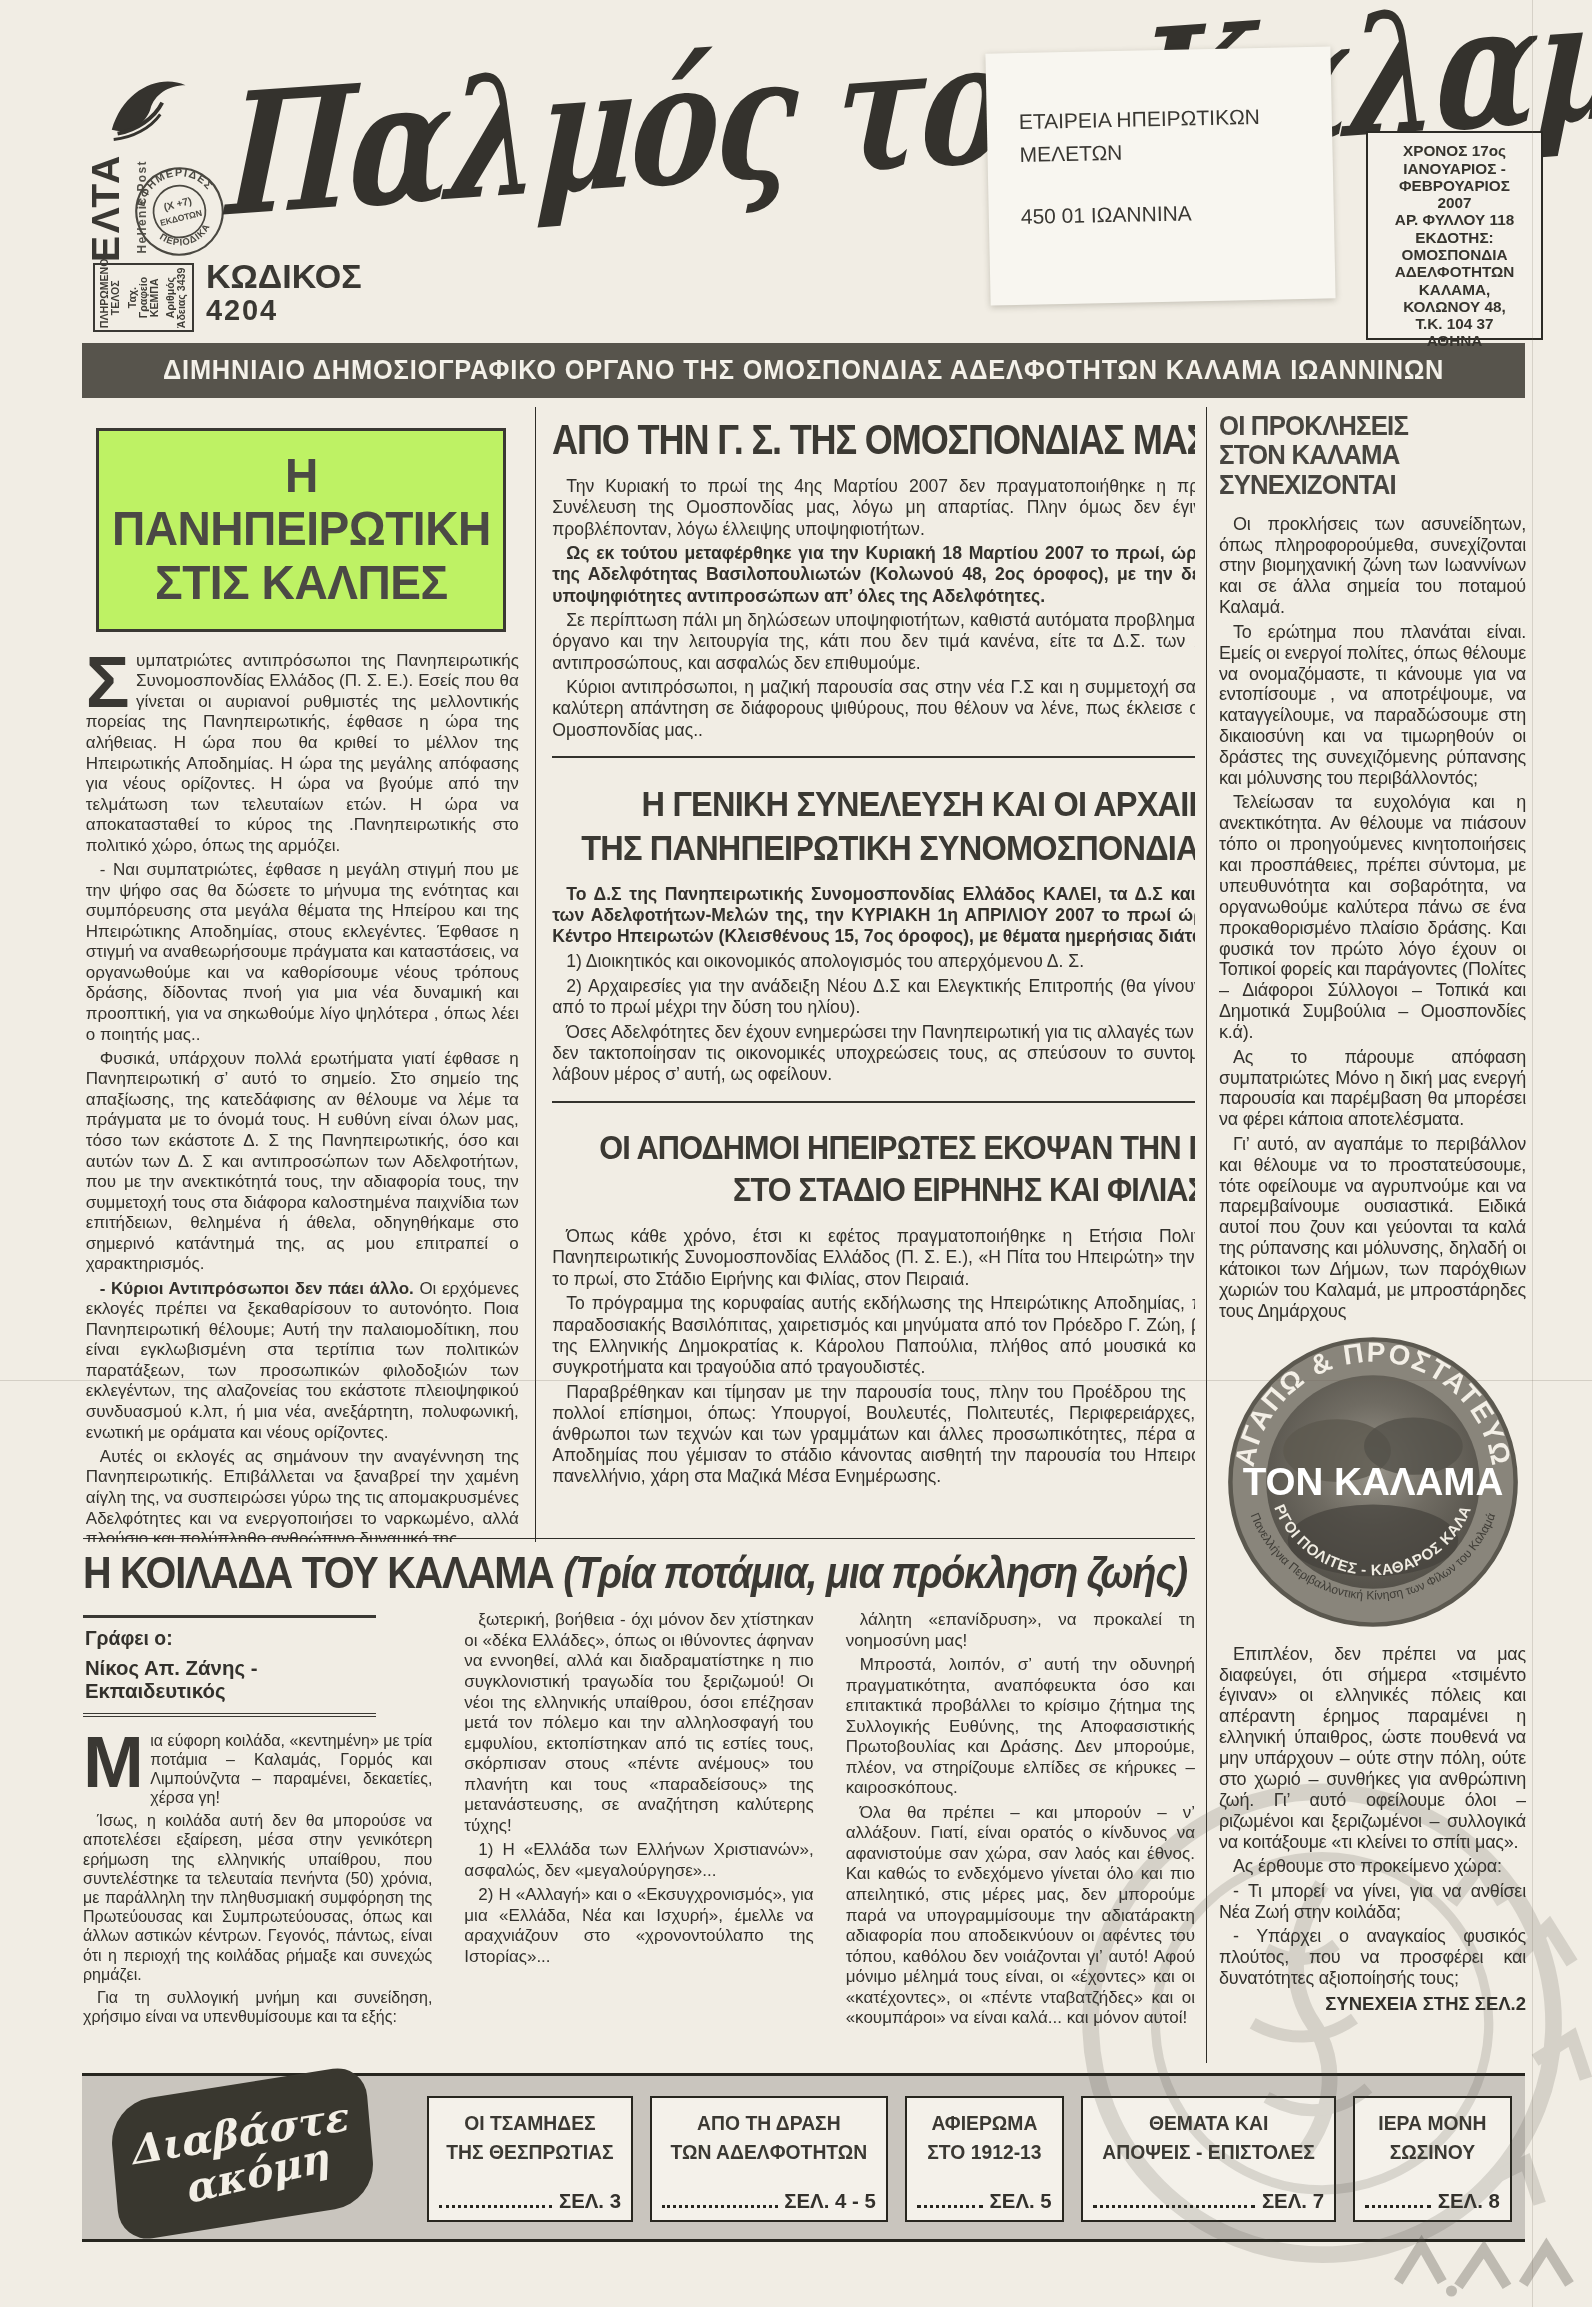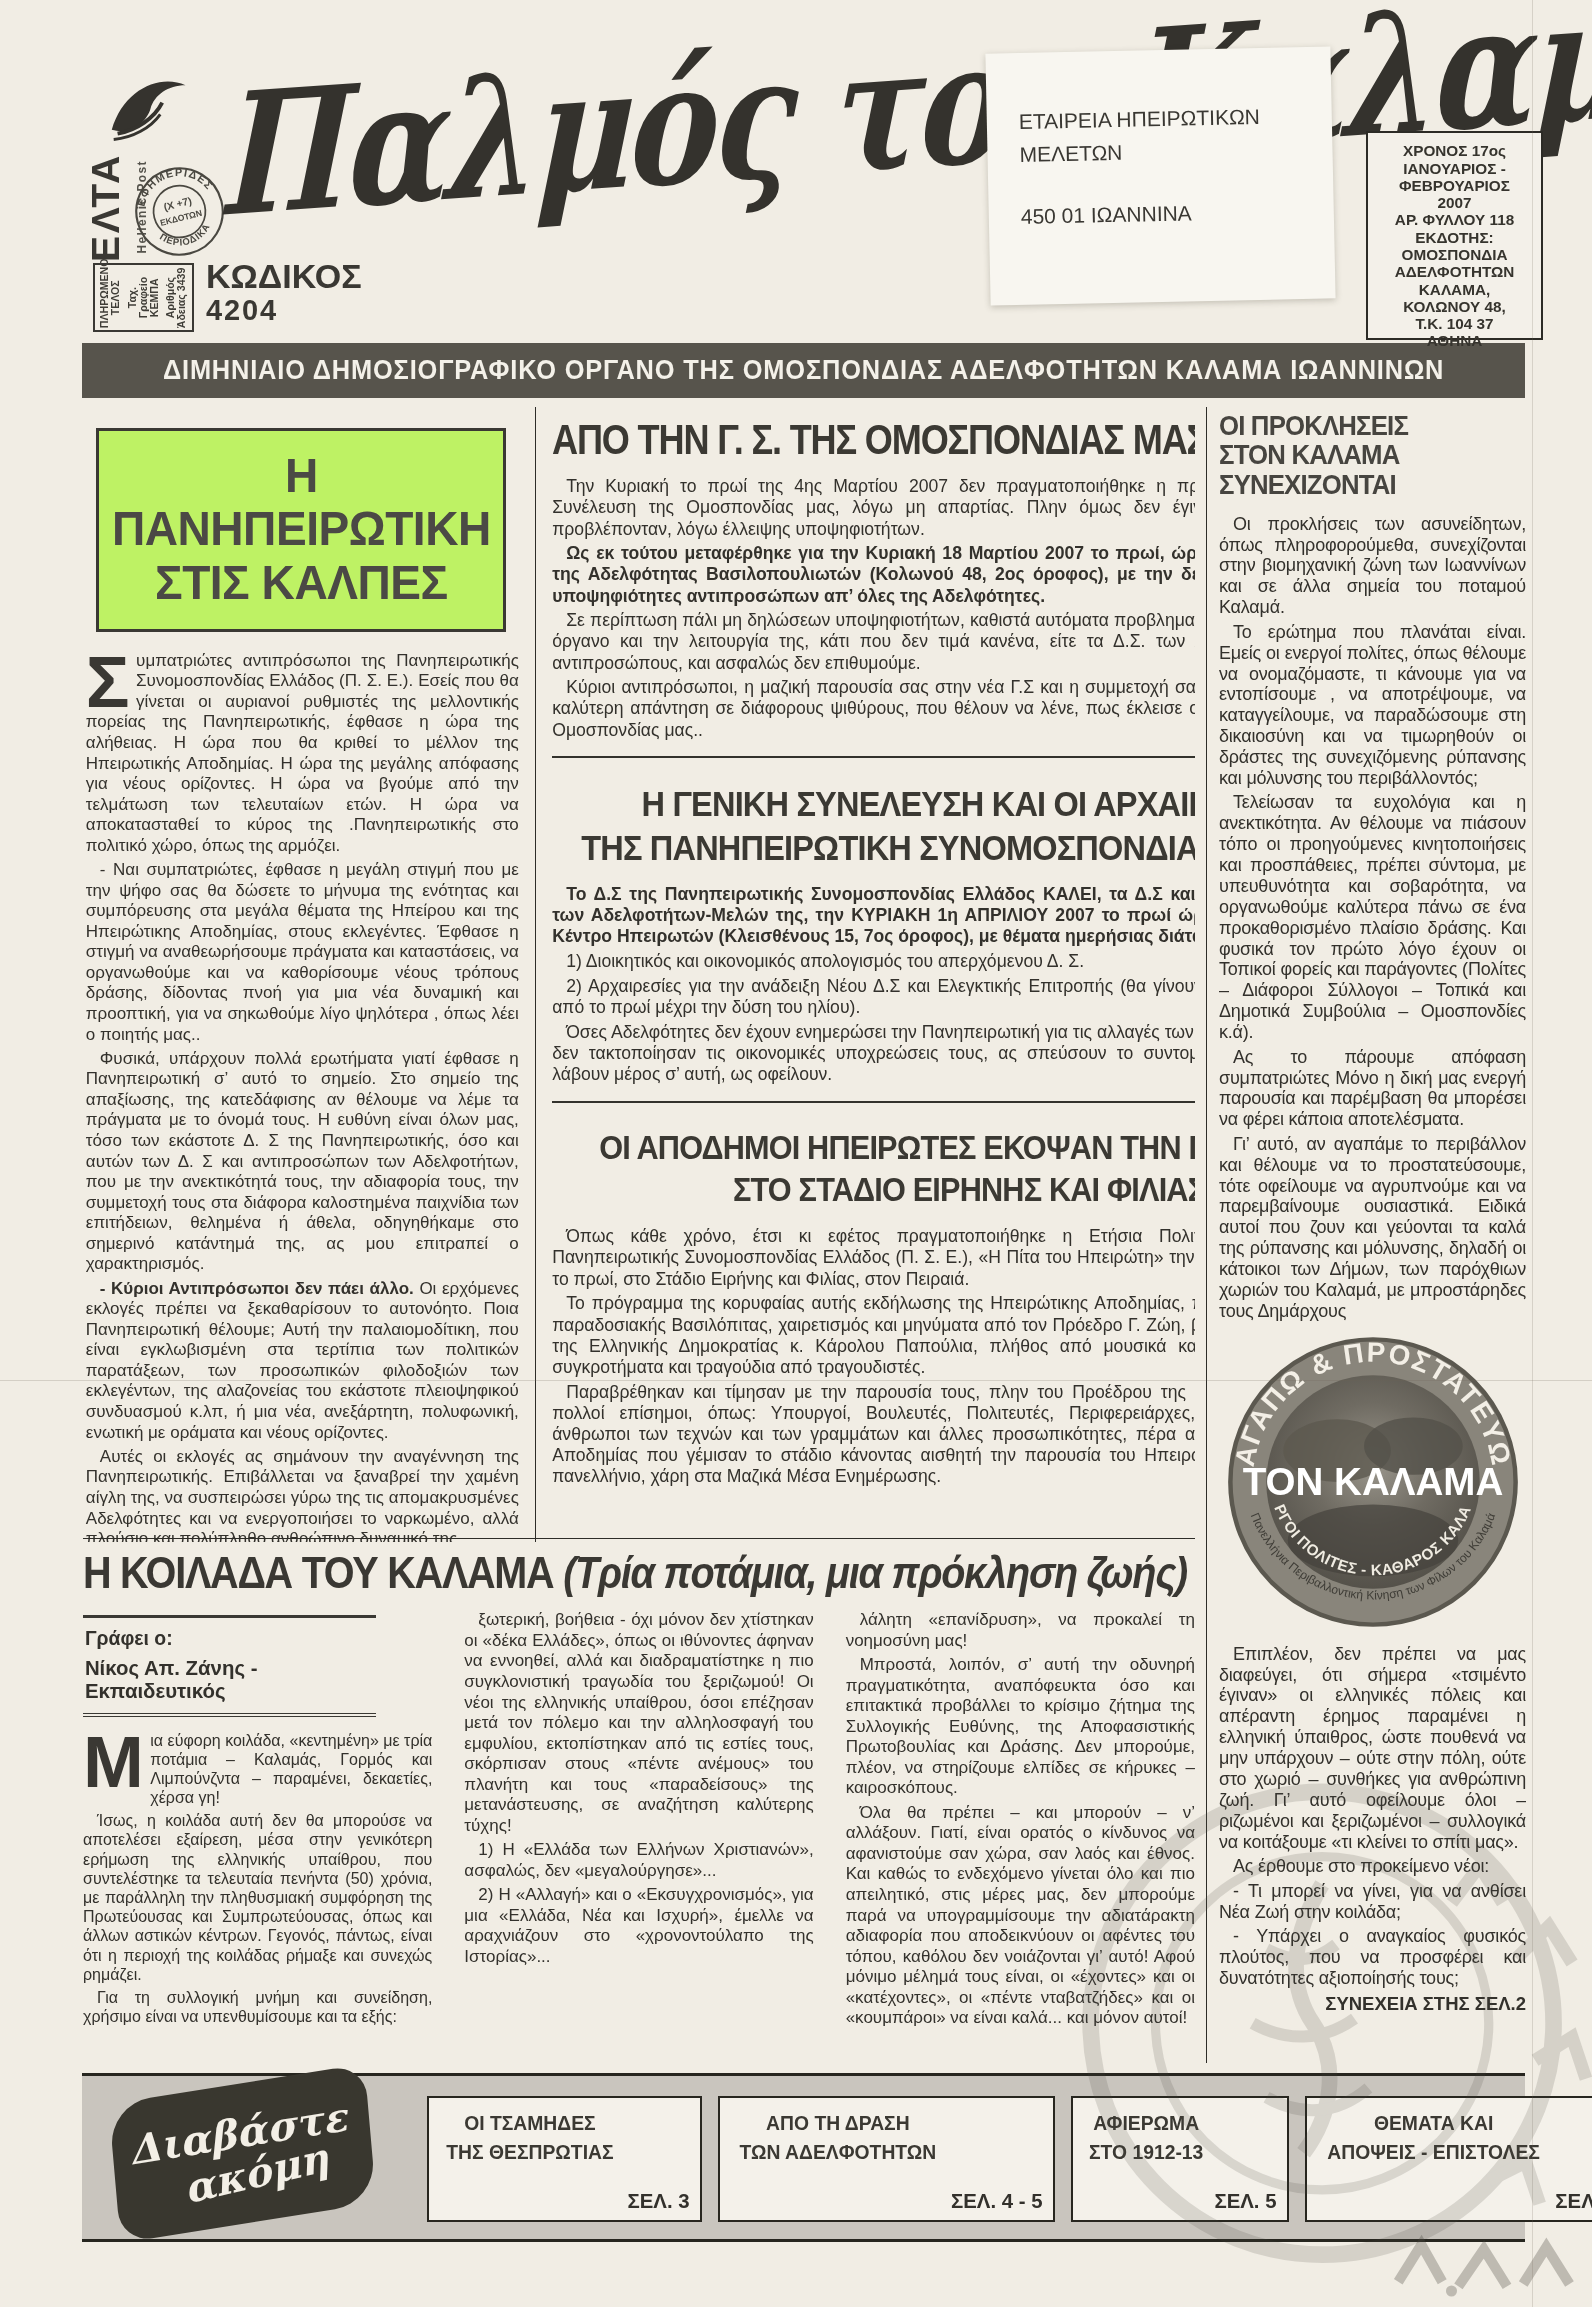--- a/index.html
+++ b/index.html
@@ -96,21 +96,21 @@
   
   .readmore{position:absolute;left:82px;top:2073px;width:1443px;height:169px;
     background:#c9c5be;border-top:3.7px solid #27261f;border-bottom:3.7px solid #27261f;z-index:2;}
   .badge{position:absolute;left:31px;top:8.3px;width:259px;height:139px;background:#39372f;
     border-radius:42px 32px 42px 32px;transform:rotate(-9deg) skewX(-4deg);
     display:flex;flex-direction:column;align-items:center;justify-content:center;color:#f3efe6;
     font-family:"DejaVu Serif",serif;font-style:italic;font-weight:bold;font-size:40px;line-height:1.05;}
   .badge div:last-child{transform:translateX(14px) rotate(-4deg);}
   .boxes{position:absolute;left:345px;top:20.4px;right:13px;display:flex;gap:16.7px;}
   .rbox{flex:1;height:126px;border:2.8px solid #27261f;background:#f4f1ea;
-    padding:11px 10.2px 7.4px;display:flex;flex-direction:row;justify-content:space-between;}
+    padding:11px 10.2px 7.4px;display:flex;flex-direction:column;justify-content:space-between;}
   .rbox .t{text-align:center;font-weight:bold;font-size:21px;line-height:1.35;color:#3b3933;}
   .rbox .t div{transform:scaleX(.92);white-space:nowrap;}
   .rbox .pg{display:flex;align-items:flex-end;}
   .rbox .dots{flex:1;border-bottom:3.2px dotted #27261f;margin:0 6.5px 4.6px 0;}
   .rbox b{font-size:20.4px;white-space:nowrap;}
 
   
   .watermark{position:absolute;left:1035px;top:1764px;width:602px;height:574px;
     z-index:4;opacity:.16;pointer-events:none;}
   .corner-marks{position:absolute;left:1389px;top:2226px;width:199px;height:79px;
@@ -276,21 +276,21 @@
       <text font-family="Liberation Sans,sans-serif" font-weight="bold" font-size="34" fill="#f0ece2" letter-spacing="1">
         <textPath href="#lb" startOffset="50%" text-anchor="middle" data-name="logo-arc-inner">ΕΝΕΡΓΟΙ ΠΟΛΙΤΕΣ - ΚΑΘΑΡΟΣ ΚΑΛΑΜΑΣ</textPath>
       </text>
       <text font-family="Liberation Sans,sans-serif" font-size="27" fill="#3f3d37">
         <textPath href="#lo" startOffset="50%" text-anchor="middle" data-name="logo-arc-outer">Πανελλήνια Περιβαλλοντική Κίνηση των Φίλων του Καλαμά</textPath>
       </text>
     </svg>
 
     <div class="gen" data-name="article-body">
         <p data-name="paragraph">Επιπλέον, δεν πρέπει να μας διαφεύγει, ότι σήμερα «τσιμέντο έγιναν» οι ελληνικές πόλεις και απέραντη έρημος παραμένει η ελληνική ύπαιθρος, ώστε πουθενά να μην υπάρχουν – ούτε στην πόλη, ούτε στο χωριό – συνθήκες για ανθρώπινη ζωή. Γι’ αυτό οφείλουμε όλοι – ριζωμένοι και ξεριζωμένοι – συλλογικά να κοιτάξουμε «τι κλείνει το σπίτι μας».</p>
-        <p data-name="paragraph">Ας έρθουμε στο προκείμενο νέοι:</p>
+        <p data-name="paragraph">Ας έρθουμε στο προκείμενο χώρα:</p>
         <p data-name="paragraph">- Τι μπορεί να γίνει, για να ανθίσει Νέα Ζωή στην κοιλάδα;</p>
         <p data-name="paragraph">- Υπάρχει ο αναγκαίος φυσικός πλούτος, που να προσφέρει και δυνατότητες αξιοποίησής τους;</p>
       </div>
     <div class="cont" data-name="continuation-note">ΣΥΝΕΧΕΙΑ ΣΤΗΣ ΣΕΛ.2</div>
   </aside>
 
   <section class="valley" data-name="article-koilada">
     <h2 class="vh" data-name="headline-koilada"><span data-name="headline-main">Η ΚΟΙΛΑΔΑ ΤΟΥ ΚΑΛΑΜΑ</span> <i data-name="headline-paren">(Τρία ποτάμια, μια πρόκληση ζωής)</i></h2>
     <div class="vcols" data-name="valley-columns">
       <div class="vcol" data-name="valley-col-1">

